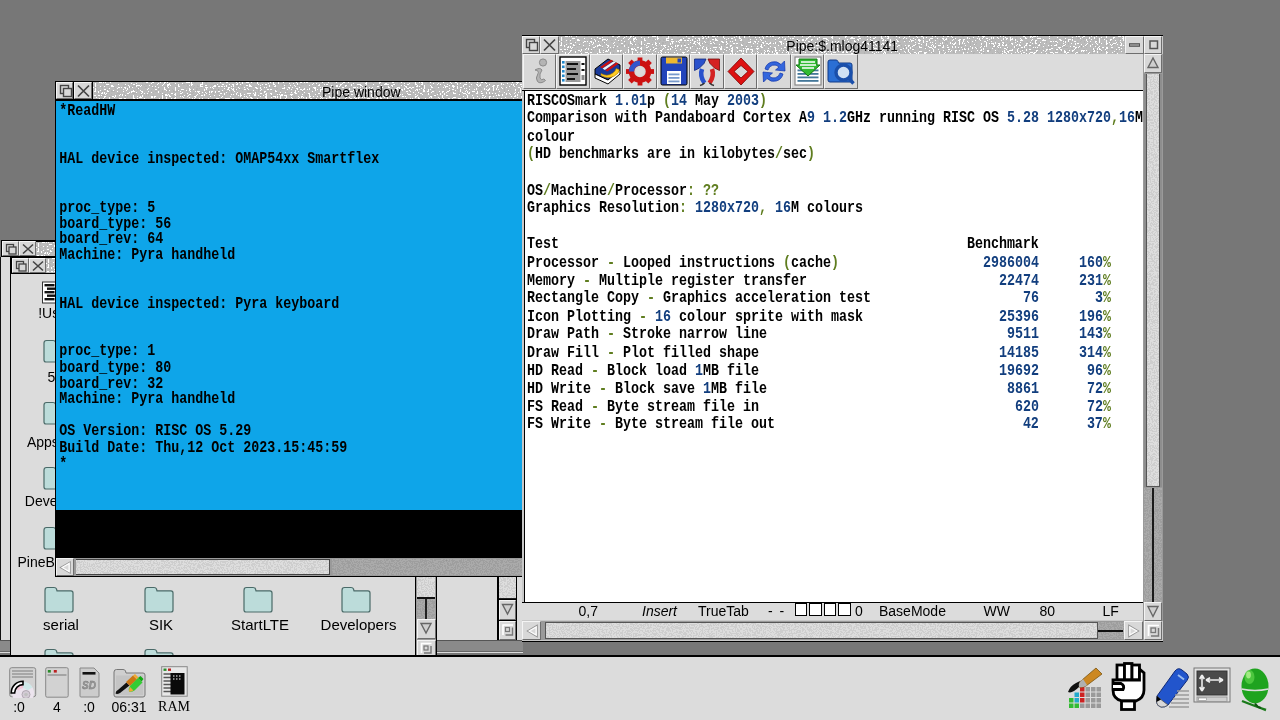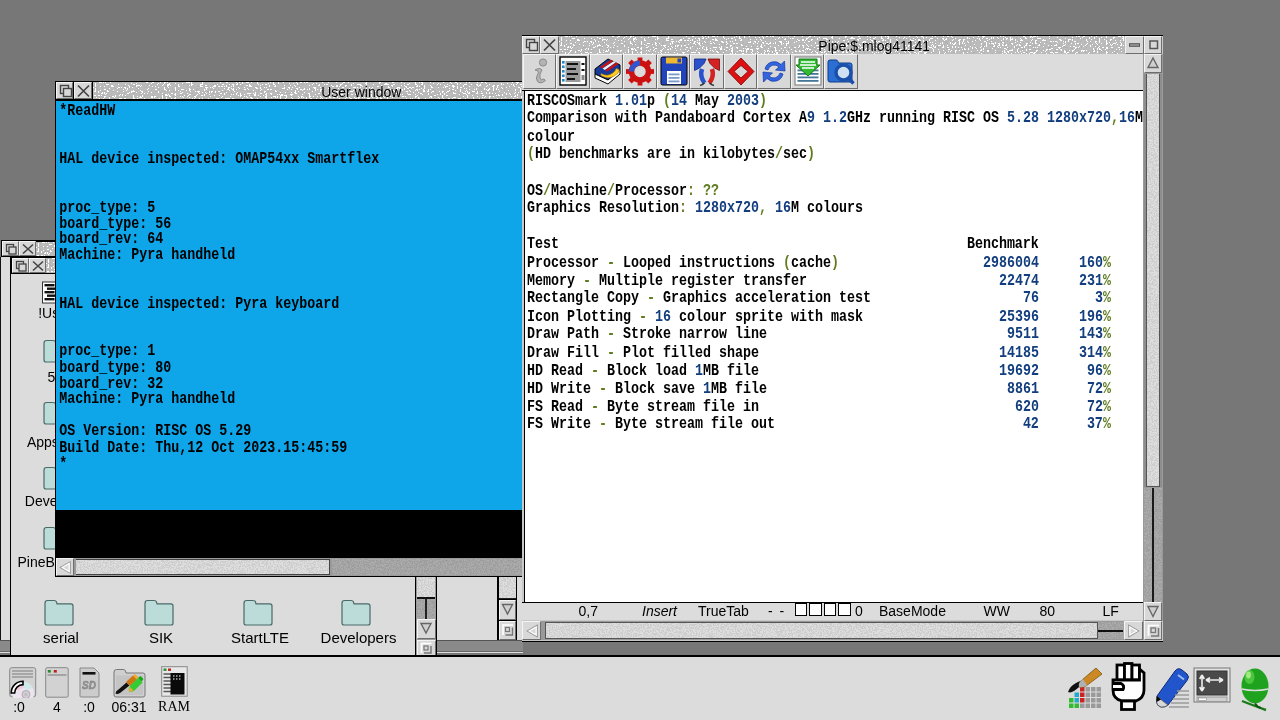--- a/index.html
+++ b/index.html
@@ -134,21 +134,21 @@
   <svg class="abs" style="left:30px;top:192.5px" width="30" height="24" viewBox="0 0 30 24">
     <path d="M1 4 Q1 1.5 3.5 1.5 L10 1.5 Q12 1.5 12.5 3 L13 4.5 L27 4.5 Q29 4.5 29 6.5 L29 21 Q29 23 27 23 L3 23 Q1 23 1 21 Z" fill="#bcdcda" stroke="#4a6a68" stroke-width="1.2"></path>
   </svg>
   <div class="abs lab" style="left:12.3px;top:219px;width:90px;text-align:left;">Developers</div>
   <svg class="abs" style="left:30px;top:252.5px" width="30" height="24" viewBox="0 0 30 24">
     <path d="M1 4 Q1 1.5 3.5 1.5 L10 1.5 Q12 1.5 12.5 3 L13 4.5 L27 4.5 Q29 4.5 29 6.5 L29 21 Q29 23 27 23 L3 23 Q1 23 1 21 Z" fill="#bcdcda" stroke="#4a6a68" stroke-width="1.2"></path>
   </svg>
   <div class="abs lab" style="left:5px;top:280px;width:110px;text-align:left;">PineBoardPro</div>
 </div>
 
-<div class="abs" style="left:12.5px;top:590px;width:403px;height:88px;overflow:hidden;background:#dcdcdc;">
+<div class="abs" style="left:12.5px;top:577px;width:403px;height:88px;overflow:hidden;background:#dcdcdc;">
 
   <svg class="abs" style="left:31px;top:8.5px" width="30" height="27" viewBox="0 0 30 27">
     <path d="M1 4.5 Q1 1.5 3.5 1.5 L10 1.5 Q12 1.5 12.5 3 L13 4.8 L27 4.8 Q29 4.8 29 7 L29 24 Q29 26 27 26 L3 26 Q1 26 1 24 Z" fill="#bcdcda" stroke="#4a6a68" stroke-width="1.2"></path>
   </svg>
   <svg class="abs" style="left:131px;top:8.5px" width="30" height="27" viewBox="0 0 30 27">
     <path d="M1 4.5 Q1 1.5 3.5 1.5 L10 1.5 Q12 1.5 12.5 3 L13 4.8 L27 4.8 Q29 4.8 29 7 L29 24 Q29 26 27 26 L3 26 Q1 26 1 24 Z" fill="#bcdcda" stroke="#4a6a68" stroke-width="1.2"></path>
   </svg>
   <svg class="abs" style="left:230.5px;top:8.5px" width="30" height="27" viewBox="0 0 30 27">
     <path d="M1 4.5 Q1 1.5 3.5 1.5 L10 1.5 Q12 1.5 12.5 3 L13 4.8 L27 4.8 Q29 4.8 29 7 L29 24 Q29 26 27 26 L3 26 Q1 26 1 24 Z" fill="#bcdcda" stroke="#4a6a68" stroke-width="1.2"></path>
   </svg>
@@ -199,21 +199,21 @@
   </svg>
 </div>
 <div class="abs btn3" style="left:74.2px;top:82.3px;width:17.4px;height:17.2px;">
   <svg width="17" height="16" viewBox="0 0 17 16" style="display:block">
     <path d="M3 2.5 L14 13.5 M14 2.5 L3 13.5" stroke="#444" stroke-width="1.7" fill="none"></path>
   </svg>
 </div>
 <svg class="tex" style="left:92.6px;top:82.3px" width="573" height="17.2">
     <rect width="573" height="17.2" filter="url(#ftt)"></rect>
   </svg>
-<div class="abs" style="left:55.8px;top:84px;width:611px;height:16px;font:14px 'Liberation Sans',sans-serif;text-align:center;color:#000;">User window</div>
+<div class="abs" style="left:55.8px;top:84px;width:611px;height:16px;font:14px 'Liberation Sans',sans-serif;text-align:center;color:#000;">Pipe window</div>
 
 <div class="abs" style="left:56px;top:100.5px;width:610px;height:409px;background:#0ea5e9;overflow:hidden;">
 <pre class="sys16" style="position:absolute;left:3.3px;top:3.4px;">*ReadHW
 
 
 HAL device inspected: OMAP54xx Smartflex
 
 
 proc_type: 5
 board_type: 56
@@ -260,21 +260,21 @@
   </svg>
 </div>
 <div class="abs btn3" style="left:540.3px;top:36.3px;width:18.5px;height:17.4px;">
   <svg width="17" height="16" viewBox="0 0 17 16" style="display:block">
     <path d="M3 2.5 L14 13.5 M14 2.5 L3 13.5" stroke="#444" stroke-width="1.7" fill="none"></path>
   </svg>
 </div>
 <svg class="tex" style="left:558.8px;top:36.3px" width="566.5" height="17.4">
     <rect width="566.5" height="17.4" filter="url(#ftt)"></rect>
   </svg>
-<div class="abs" style="left:591px;top:38.2px;width:566.5px;height:16px;font:14px 'Liberation Sans',sans-serif;text-align:center;color:#000;">Pipe:$.mlog41141</div>
+<div class="abs" style="left:559px;top:38.2px;width:566.5px;height:16px;font:14px 'Liberation Sans',sans-serif;text-align:center;color:#000;">Pipe:$.mlog41141</div>
 <div class="abs btn3" style="left:1125.3px;top:36.3px;width:18.6px;height:17.4px;">
   <svg width="17" height="16" viewBox="0 0 17 16" style="display:block">
       <rect x="3.5" y="6.7" width="10" height="2.6" fill="#9a9a9a" stroke="#555" stroke-width="1"></rect>
     </svg>
 </div>
 <div class="abs btn3" style="left:1143.9px;top:36.3px;width:18.5px;height:17.4px;">
   <svg width="17" height="16" viewBox="0 0 17 16" style="display:block">
       <rect x="5" y="4" width="7.5" height="7.5" fill="none" stroke="#555" stroke-width="1.5"></rect>
     </svg>
 </div>

